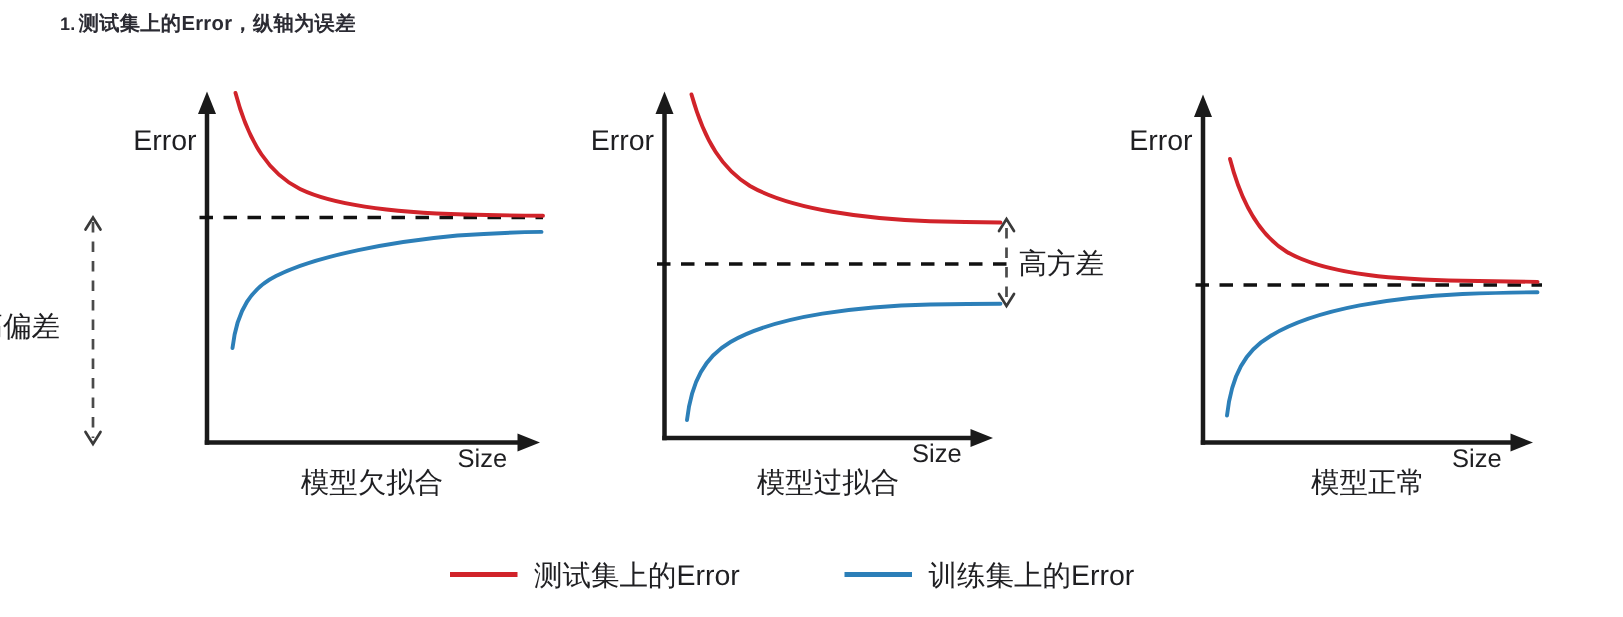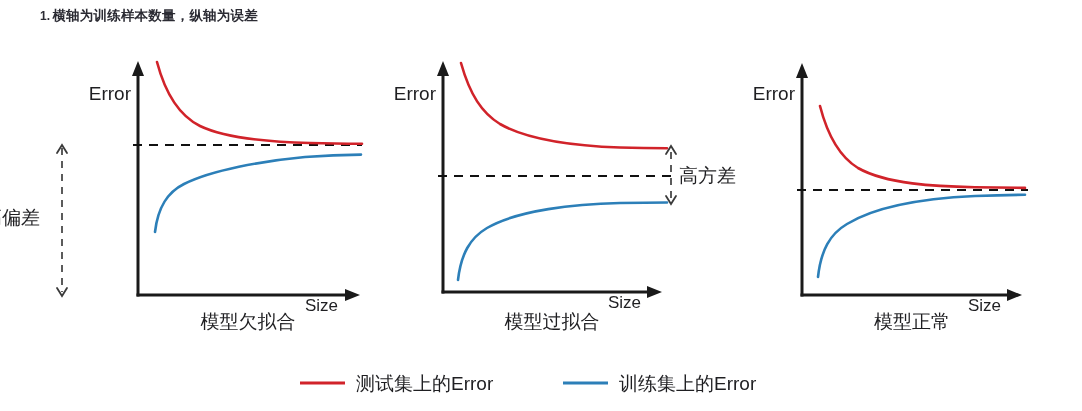--- a/index.html
+++ b/index.html
@@ -99,21 +99,21 @@
   }
   .legend-swatch-red { stroke: #d1232a; stroke-width: 3.2; }
   .legend-swatch-blue { stroke: #2c7fb8; stroke-width: 3.2; }
 </style>
 </head>
 <body>
 
 <div id="page">
 
   <div class="heading">
-    <span class="num">1.</span><span>横轴为训练样本数量，纵轴为误差</span>
+    <span class="num">1.</span><span>测试集上的Error，纵轴为误差</span>
   </div>
 
   <svg class="figure" viewBox="0 0 1082 411">
 
     <g>
 
       <line class="axis-line" x1="138" y1="295" x2="138" y2="70"></line>
       <polygon points="138,61 132,76 144,76" fill="#1a1a1a"></polygon>
 
       <line class="axis-line" x1="138" y1="295" x2="350" y2="295"></line>

